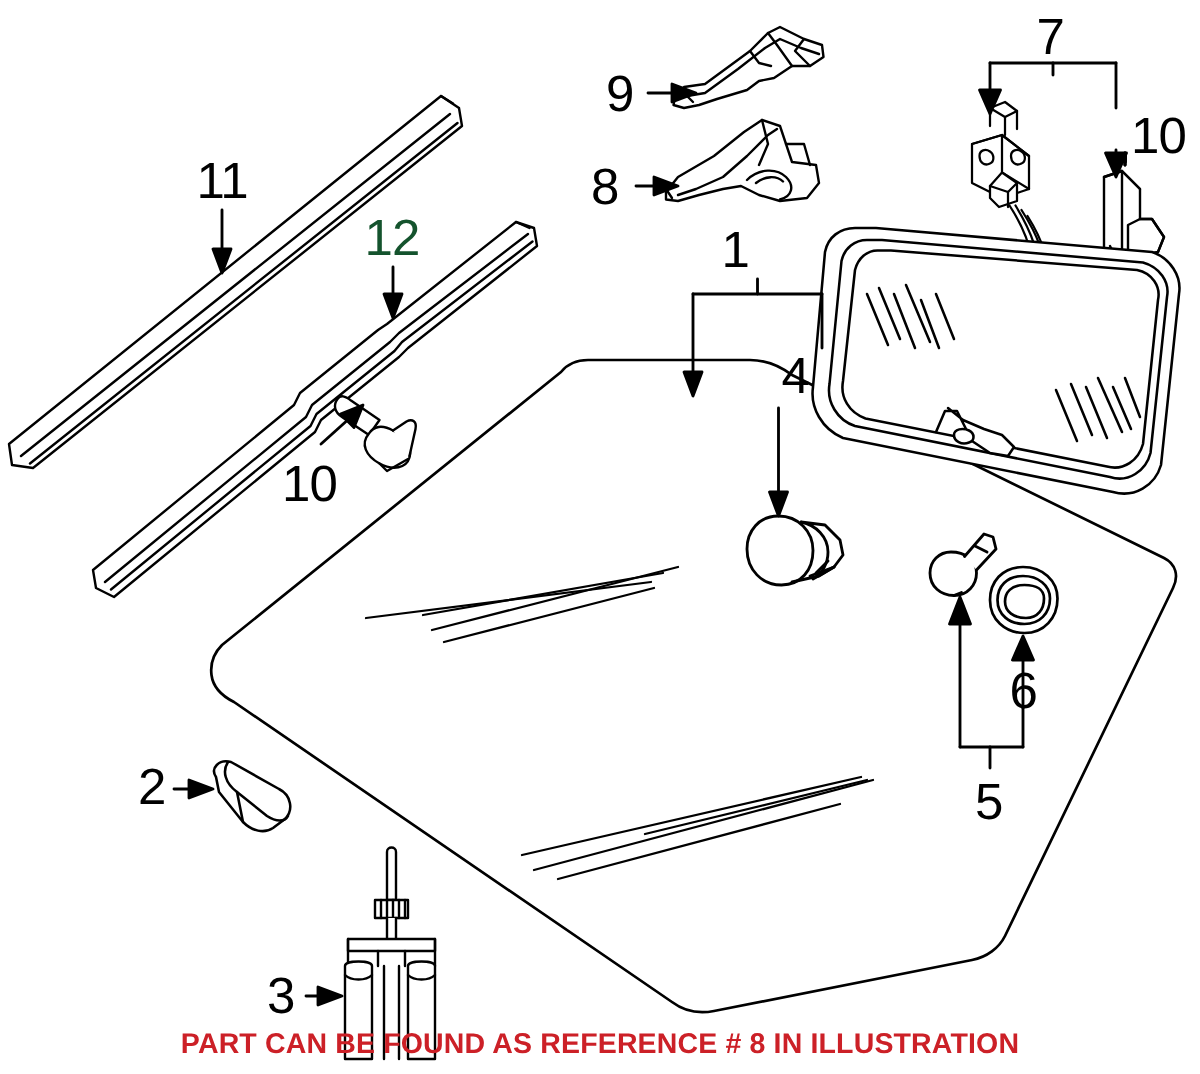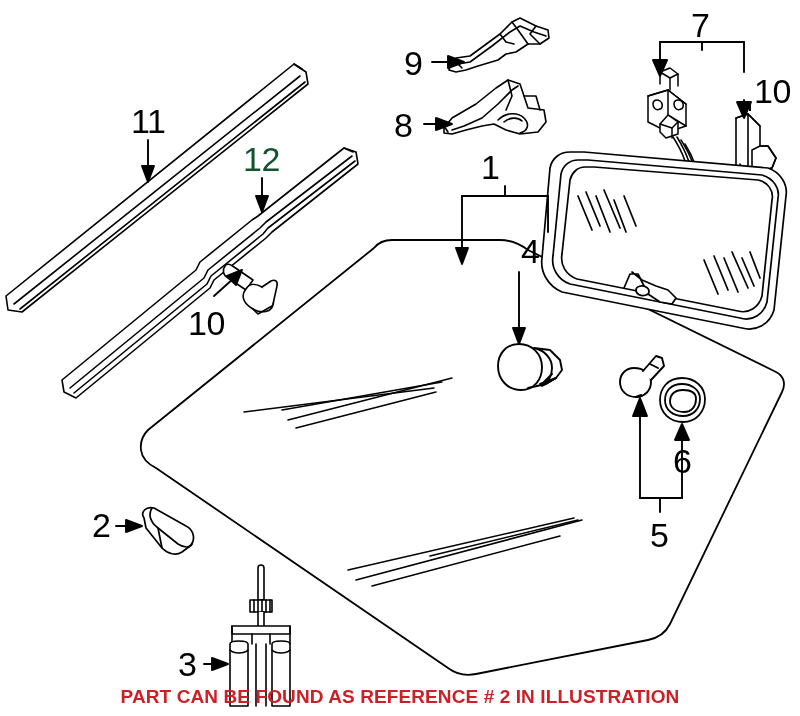--- a/index.html
+++ b/index.html
@@ -363,15 +363,15 @@
   <div class="callout" style="left: 650px; top: 518px; color: rgb(0, 0, 0);">5</div>
   <div class="callout" style="left: 673px; top: 444px; color: rgb(0, 0, 0);">6</div>
   <div class="callout" style="left: 691px; top: 8px; color: rgb(0, 0, 0);">7</div>
   <div class="callout" style="left: 394px; top: 108px; color: rgb(0, 0, 0);">8</div>
   <div class="callout" style="left: 404px; top: 46px; color: rgb(0, 0, 0);">9</div>
   <div class="callout" style="left: 726px; top: 74px; color: rgb(0, 0, 0); margin-left: 28px;">10</div>
   <div class="callout" style="left: 131px; top: 104px; color: rgb(0, 0, 0);">11</div>
   <div class="callout" style="left: 243px; top: 142px; color: #14532d;">12</div>
   <div class="callout" style="left: 188px; top: 306px; color: rgb(0, 0, 0);">10</div>
 
-  <div id="footnote" style="color: rgb(204, 32, 39);">PART CAN BE FOUND AS REFERENCE # 2 IN ILLUSTRATION</div>
+  <div id="footnote" style="color: rgb(204, 32, 39);">PART CAN BE FOUND AS REFERENCE # 8 IN ILLUSTRATION</div>
 
 </div>
 
 </body></html>

